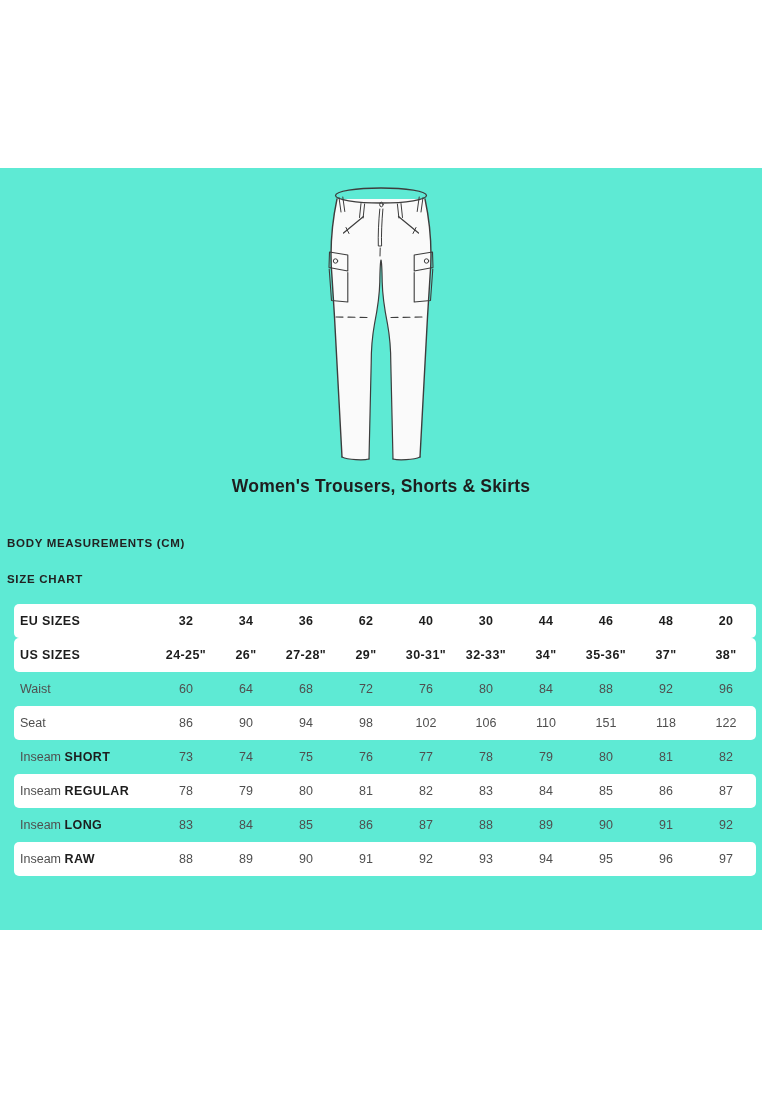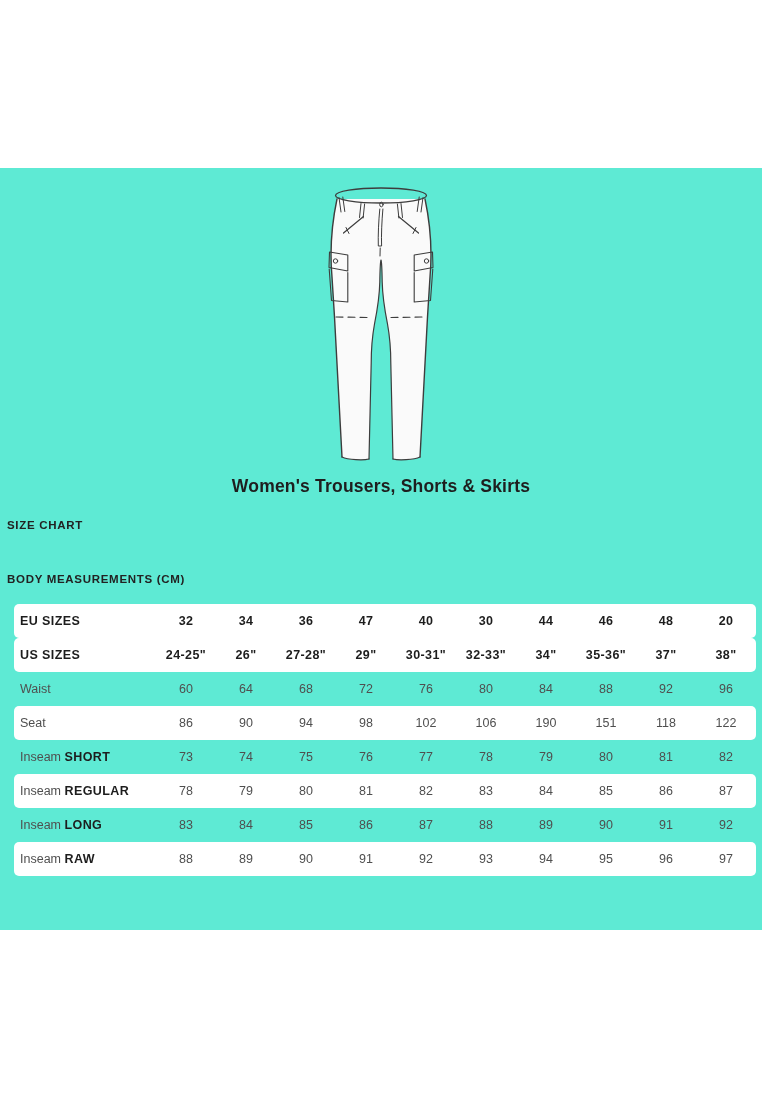--- a/index.html
+++ b/index.html
@@ -68,31 +68,31 @@
     <circle class="ln" cx="100.5" cy="78" r="2.2" fill="#fafafa" stroke-width="1"></circle>
 
     <path class="ln" stroke-width="1.1" d="M3.2,86 L5.5,117.5 L21.8,119 L21.8,89.5"></path>
     <path class="ln" stroke-width="1.1" d="M106.8,86 L104.5,117.5 L88.2,119 L88.2,89.5"></path>
 
     <path class="ln" stroke-width="1.1" stroke-dasharray="7 5" d="M10,134 L45,134.5 M65,134.5 L100,134"></path>
   </svg>
 
   <h1 class="page-title">Women's Trousers, Shorts &amp; Skirts</h1>
 
+  <div class="section-label second">BODY MEASUREMENTS (CM)</div>
+
   <div class="section-label">SIZE CHART</div>
-
-  <div class="section-label second">BODY MEASUREMENTS (CM)</div>
 
   <div class="size-table">
       <div class="row row-white row-size">
         <div class="cell-label">EU SIZES</div>
         <div class="cell">32</div>
         <div class="cell">34</div>
         <div class="cell">36</div>
-        <div class="cell">47</div>
+        <div class="cell">62</div>
         <div class="cell">40</div>
         <div class="cell">30</div>
         <div class="cell">44</div>
         <div class="cell">46</div>
         <div class="cell">48</div>
         <div class="cell">20</div>
       </div>
       <div class="row row-white row-size">
         <div class="cell-label">US SIZES</div>
         <div class="cell">24-25"</div>
@@ -120,21 +120,21 @@
         <div class="cell">96</div>
       </div>
       <div class="row row-white row-measure">
         <div class="cell-label">Seat</div>
         <div class="cell">86</div>
         <div class="cell">90</div>
         <div class="cell">94</div>
         <div class="cell">98</div>
         <div class="cell">102</div>
         <div class="cell">106</div>
-        <div class="cell">190</div>
+        <div class="cell">110</div>
         <div class="cell">151</div>
         <div class="cell">118</div>
         <div class="cell">122</div>
       </div>
       <div class="row row-grey row-measure">
         <div class="cell-label">Inseam <span class="variant">SHORT</span></div>
         <div class="cell">73</div>
         <div class="cell">74</div>
         <div class="cell">75</div>
         <div class="cell">76</div>

